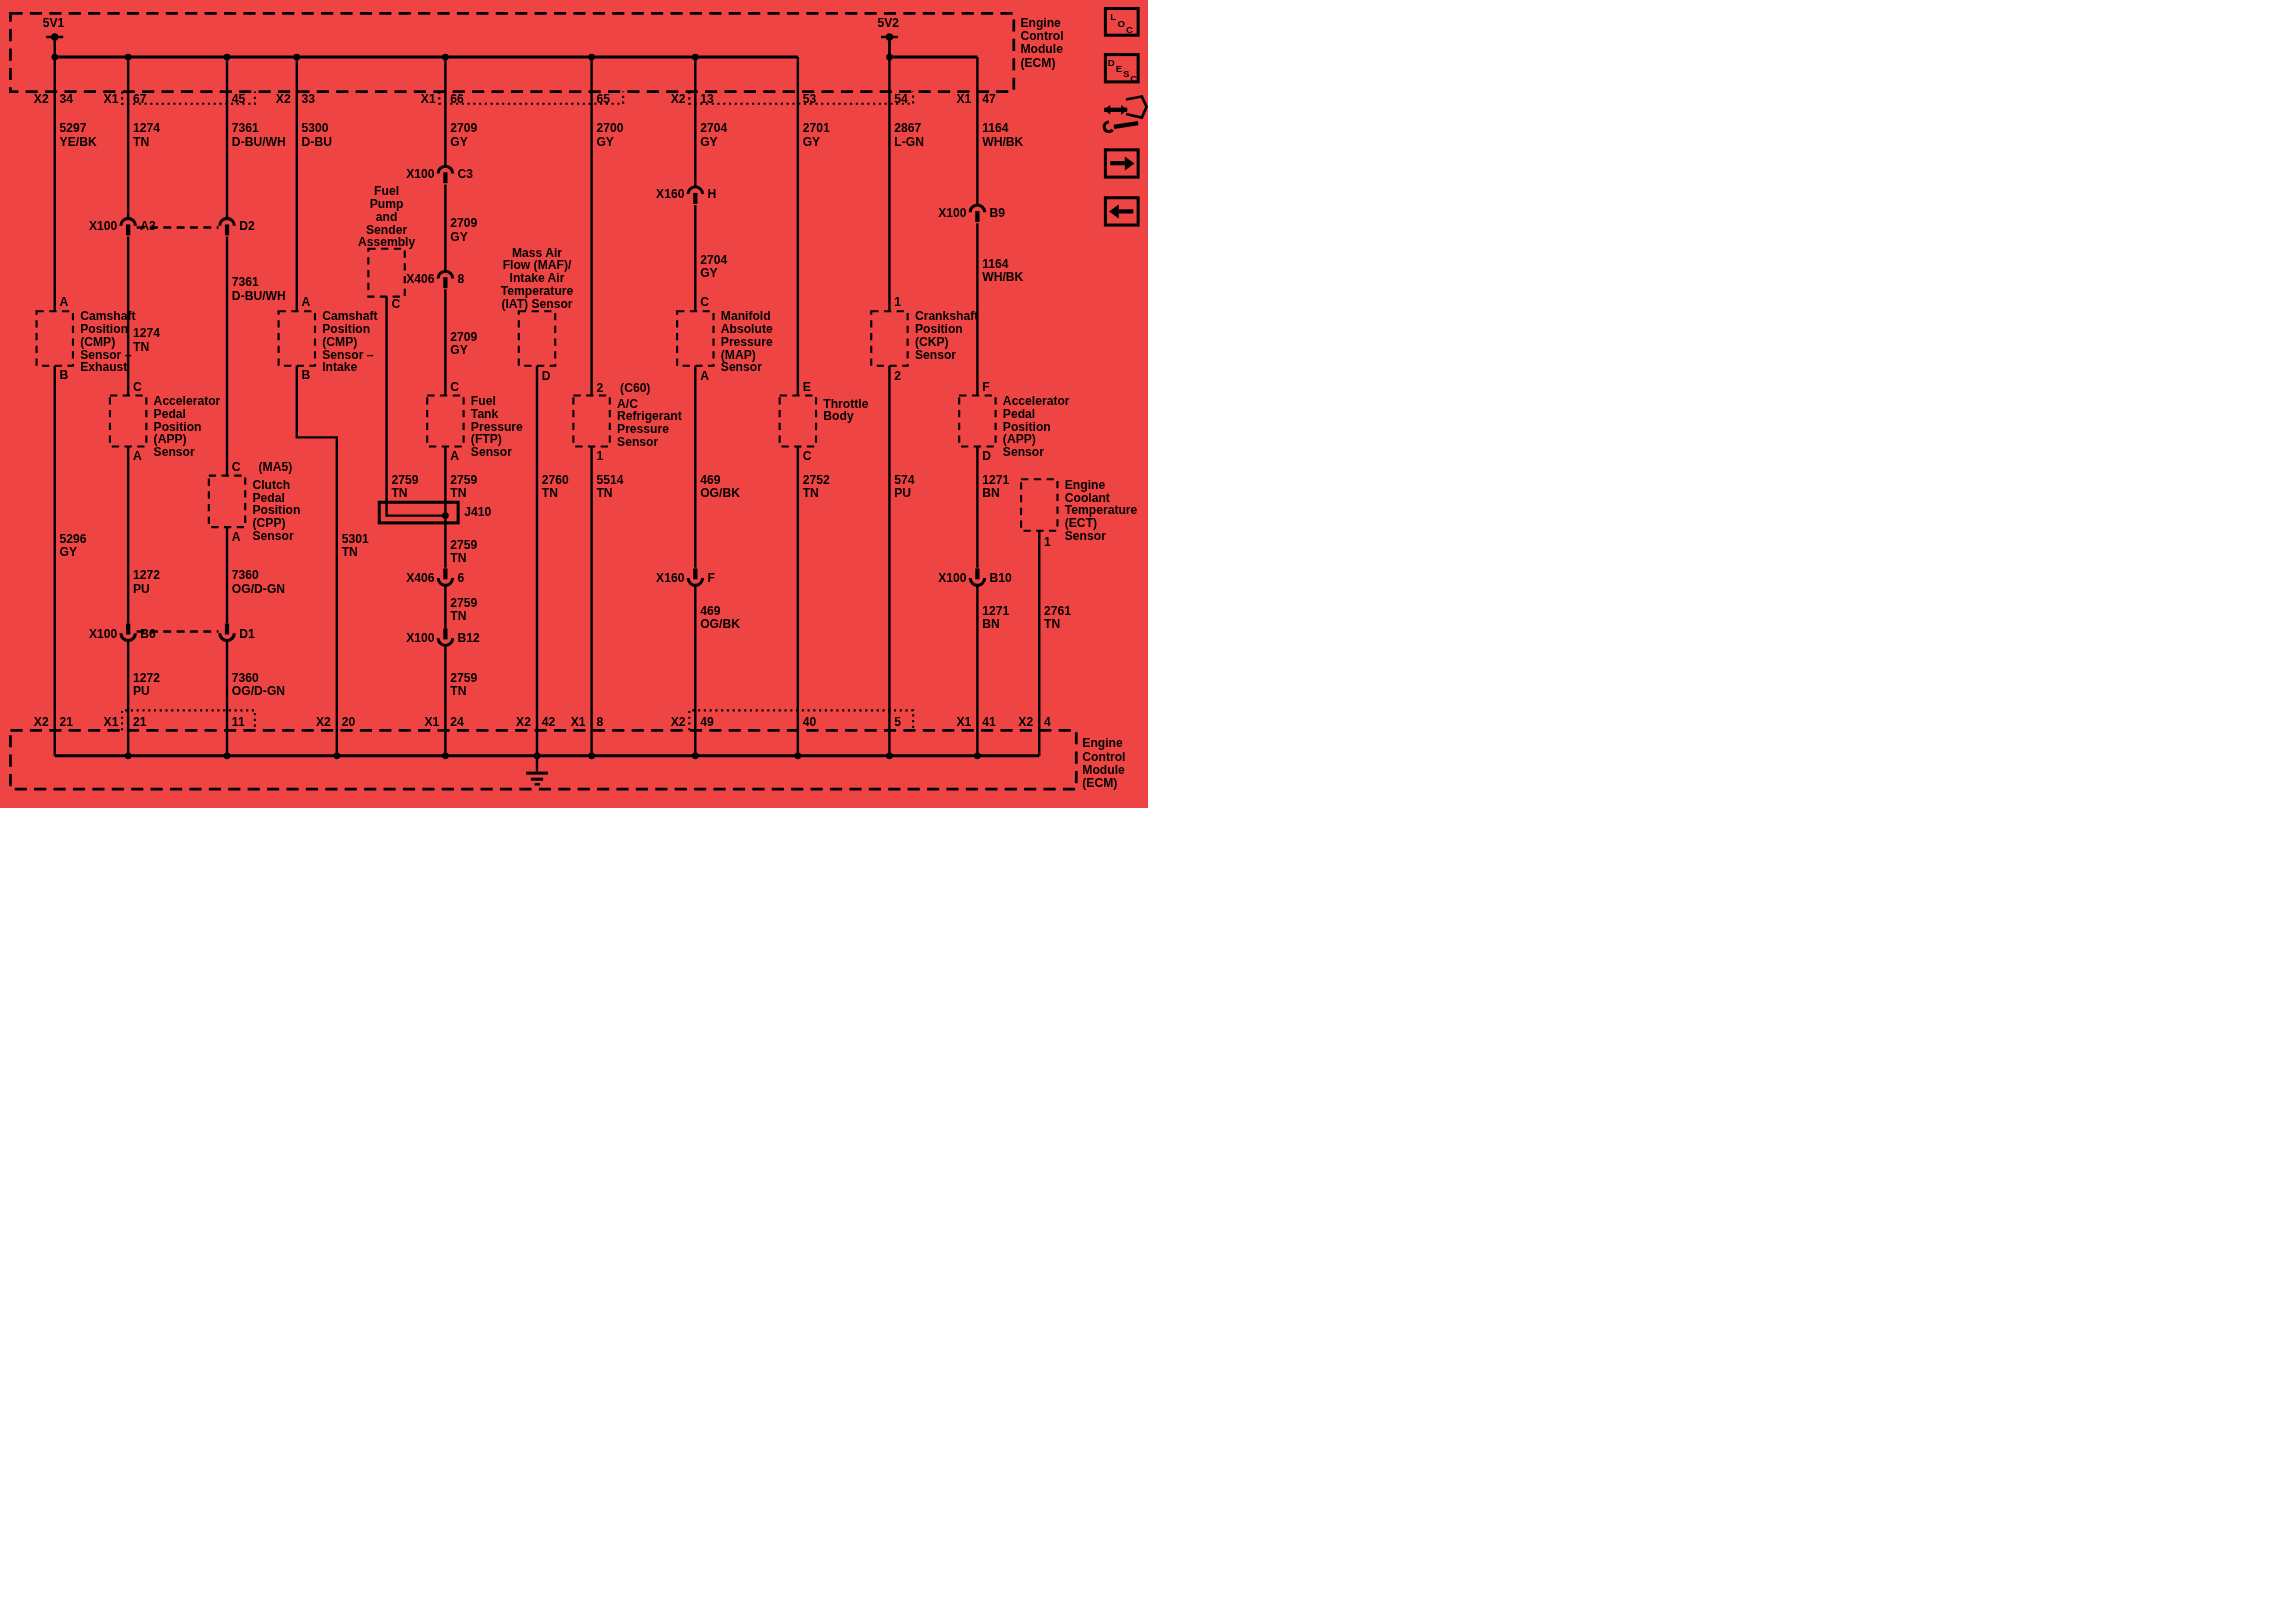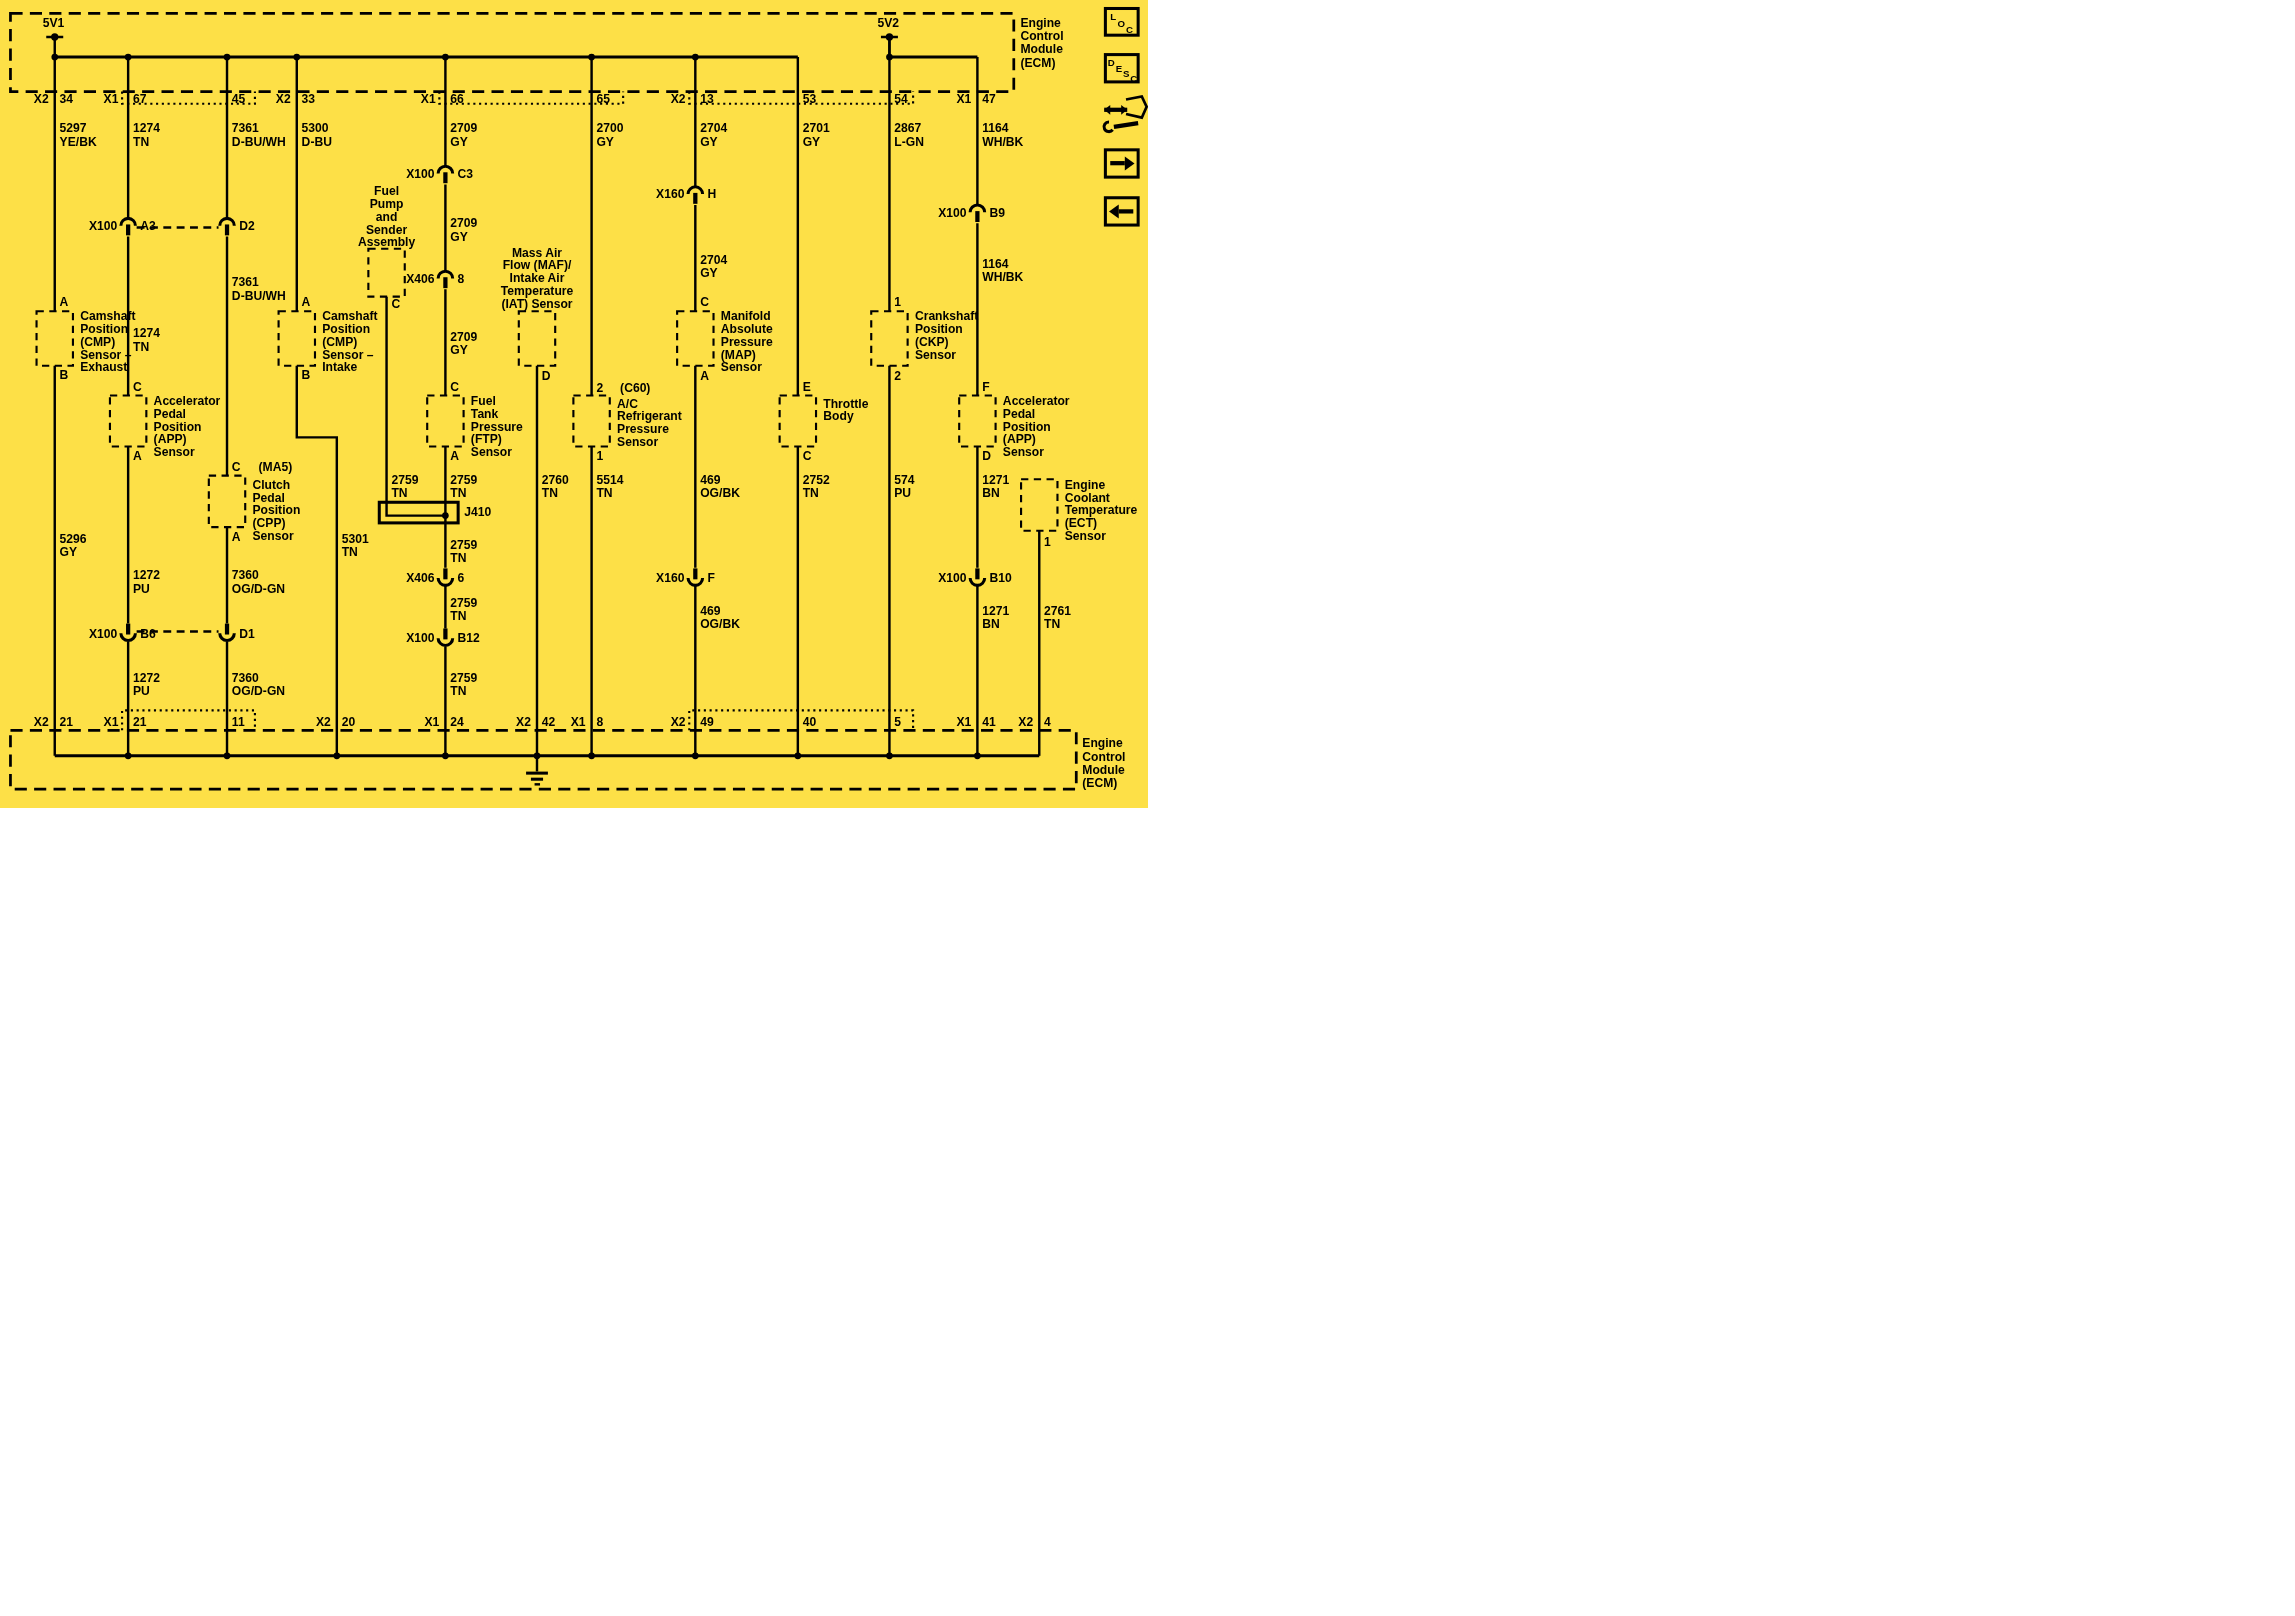--- a/index.html
+++ b/index.html
@@ -1,16 +1,16 @@
 <!DOCTYPE html>
 <html style="font-size:9.7px"><head>
 <meta charset="utf-8">
 <style>
   html,body{margin:0;padding:0;background:#ffffff;}
-  .page{width:1148px;height:808px;position:relative;background:#fde047;}
+  .page{width:1148px;height:808px;position:relative;background:#ef4444;}
   svg{display:block;}
   .t{font-family:"Liberation Sans",sans-serif;font-weight:bold;font-size:20px;fill:#000;}
   .ts{font-family:"Liberation Sans",sans-serif;font-weight:bold;font-size:16px;fill:#000;}
   .wire{stroke:#000;stroke-width:4;fill:none;}
   .bus{stroke:#000;stroke-width:5;fill:none;}
   .ecm{stroke:#000;stroke-width:4.5;fill:none;stroke-dasharray:20 12;}
   .sens{stroke:#000;stroke-width:3.5;fill:none;stroke-dasharray:12 9;}
   .dot3{stroke:#000;stroke-width:3.5;fill:none;stroke-dasharray:3.5 6;}
   .lnk{stroke:#000;stroke-width:4;fill:none;stroke-dasharray:13 9;}
   .arc{stroke:#000;stroke-width:5;fill:none;}

